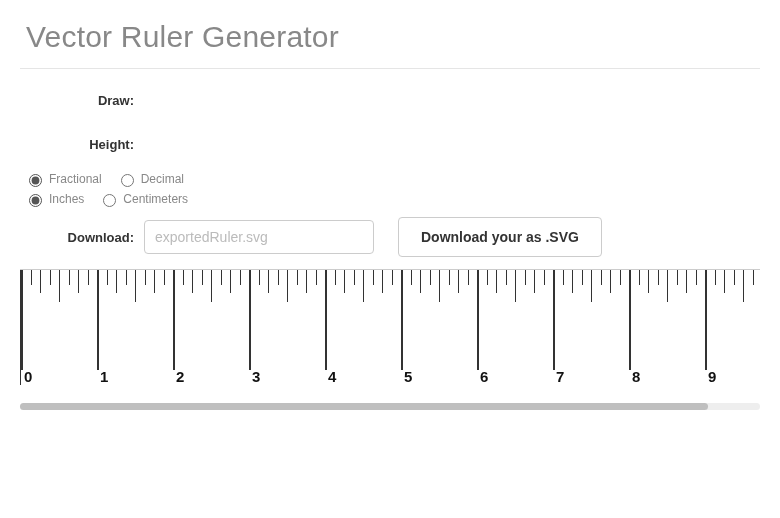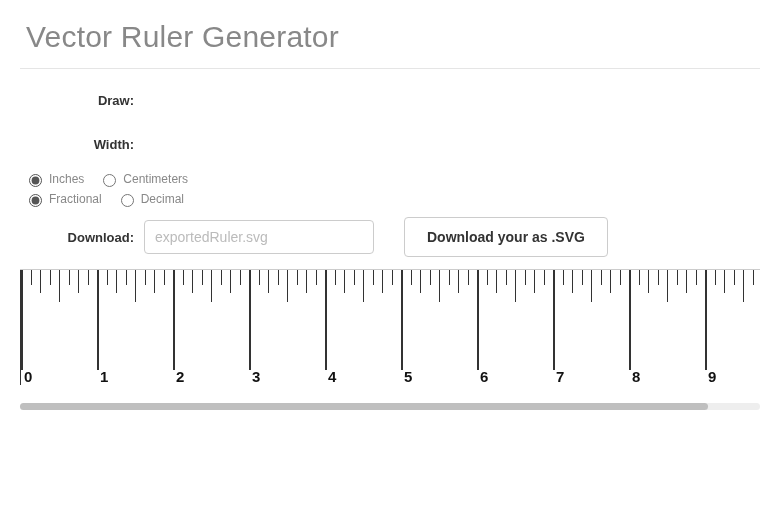--- a/index.html
+++ b/index.html
@@ -13,21 +13,21 @@
   .cell{display:flex;align-items:center;}
   input[type=text]{height:34px;width:230px;box-sizing:border-box;padding:6px 10px;border:1px solid #ccc;border-radius:4px;font-size:14px;color:#555;background:#fff;}
   input[type=text]::placeholder{color:#bbb;}
   input.numeric{color:#bbb;}
   input.disabled{background:#eee;color:#bbb;border-color:#ddd;}
   .radios{display:flex;flex-direction:column;gap:4px;}
   .radioLine{display:flex;align-items:center;gap:14px;}
   label.rl{font-size:12px;color:#888;display:flex;align-items:center;gap:4px;}
   label.rl input{accent-color:#555;}
   .chk{font-size:12px;color:#888;display:flex;align-items:center;gap:6px;margin-left:0;}
-  .dlRow .cell{gap:30px;align-items:center;}
+  .dlRow .cell{gap:24px;align-items:center;}
   .btn{height:40px;padding:0 22px;border:1px solid #ccc;border-radius:4px;background:#fff;font-size:14px;font-weight:bold;color:#333;cursor:pointer;}
   .rulerWrap{margin-top:12px;border-top:1px solid #ccc;overflow-x:hidden;}
   .ruler{position:relative;height:115px;border-left:1px solid #333;border-top:0;margin-top:0;}
   .tick{position:absolute;top:0;background:#333;}
   .tick.major{width:2px;height:100px;}
   .tick.half{width:1px;height:32px;}
   .tick.quarter{width:1px;height:23px;}
   .tick.eighth{width:1px;height:15px;}
   .num{position:absolute;top:98px;font-size:15px;font-weight:bold;color:#111;}
   .scrollbar{height:10px;margin:18px 0 6px 0;position:relative;}
@@ -42,44 +42,44 @@
     <h1>Vector Ruler Generator</h1>
   </div>
 
   <div class="form">
 
     <div class="row">
       <div class="lbl">Draw:</div>
     </div>
 
     <div class="row">
-      <div class="lbl">Width:</div>
+      <div class="lbl">Height:</div>
     </div>
 
     <div class="row">
       <div class="cell">
         <div class="radios">
+          <div class="radioLine">
+            <label class="rl">
+              <input type="radio" name="format" checked="" style="">
+              <span>Fractional</span>
+            </label>
+            <label class="rl">
+              <input type="radio" name="format" style="">
+              <span>Decimal</span>
+            </label>
+          </div>
           <div class="radioLine">
             <label class="rl">
               <input type="radio" name="measure" checked="" style="">
               <span>Inches</span>
             </label>
             <label class="rl">
               <input type="radio" name="measure" style="">
               <span>Centimeters</span>
-            </label>
-          </div>
-          <div class="radioLine">
-            <label class="rl">
-              <input type="radio" name="format" checked="" style="">
-              <span>Fractional</span>
-            </label>
-            <label class="rl">
-              <input type="radio" name="format" style="">
-              <span>Decimal</span>
             </label>
           </div>
         </div>
       </div>
     </div>
 
 
 
     <div class="row dlRow">
       <div class="lbl">Download:</div>

